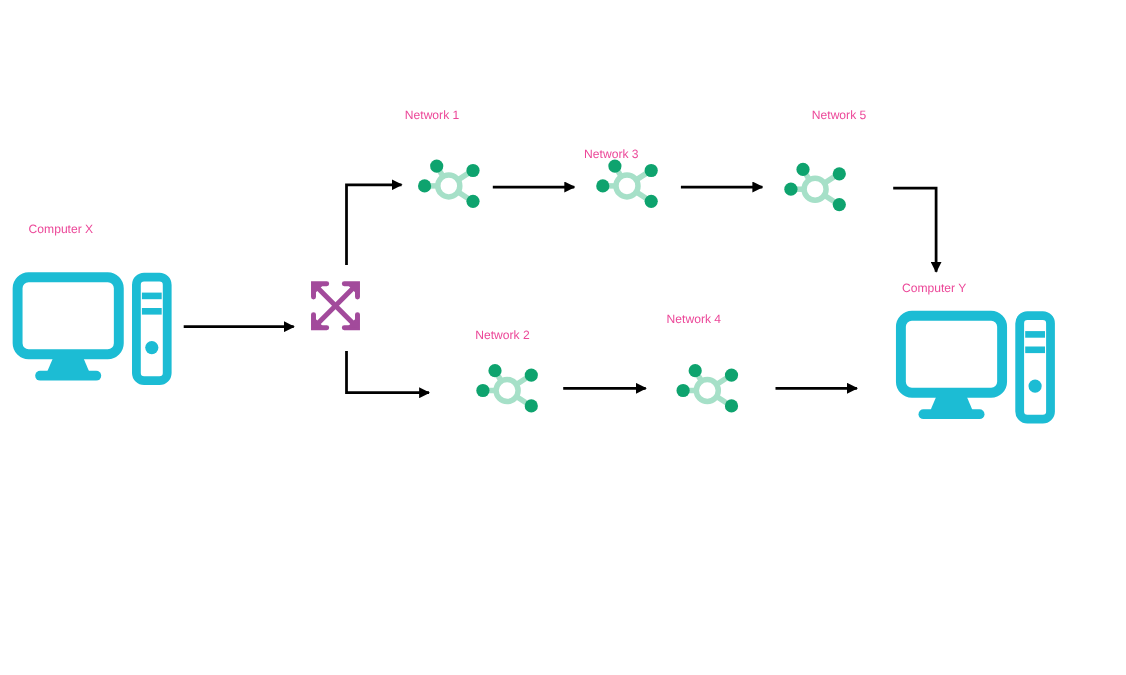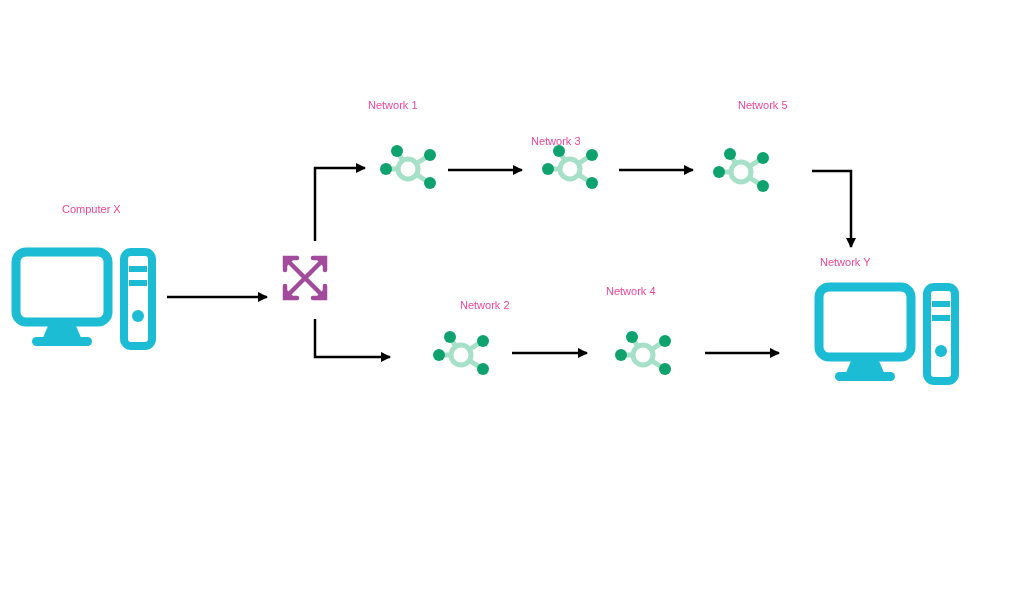--- a/index.html
+++ b/index.html
@@ -3,24 +3,24 @@
 <meta charset="utf-8">
 <style>
   html, body { margin:0; padding:0; background:#ffffff; }
   body { width:1024px; height:614px; position:relative; overflow:hidden; font-family:"Liberation Sans", sans-serif; }
   .label { position:absolute; font-size:11px; color:#ec4899; white-space:nowrap; }
   svg.canvas { position:absolute; left:0; top:0; }
 </style>
 </head>
 <body>
 
-<div class="label" style="left:26px;top:203px;margin-left:36px;">Computer X</div>
-<div class="label" style="left:820px;top:256px;">Network Y</div>
+<div class="label" style="left:26px;top:203px;">Computer X</div>
+<div class="label" style="left:820px;top:256px;">Computer Y</div>
 <div class="label" style="left:368px;top:99px;">Network 1</div>
-<div class="label" style="left:432px;top:299px;margin-left:28px;">Network 2</div>
+<div class="label" style="left:432px;top:299px;">Network 2</div>
 <div class="label" style="left:531px;top:99px;margin-top:36px;">Network 3</div>
 <div class="label" style="left:606px;top:285px;">Network 4</div>
 <div class="label" style="left:738px;top:99px;">Network 5</div>
 
 <svg class="canvas" width="1024" height="614">
   <defs>
     <marker id="ah" markerWidth="10" markerHeight="10" refX="9" refY="5" orient="auto" markerUnits="userSpaceOnUse">
       <path d="M0,0 L10,5 L0,10 z" fill="#000"></path>
     </marker>
     <g id="computer-shape">

